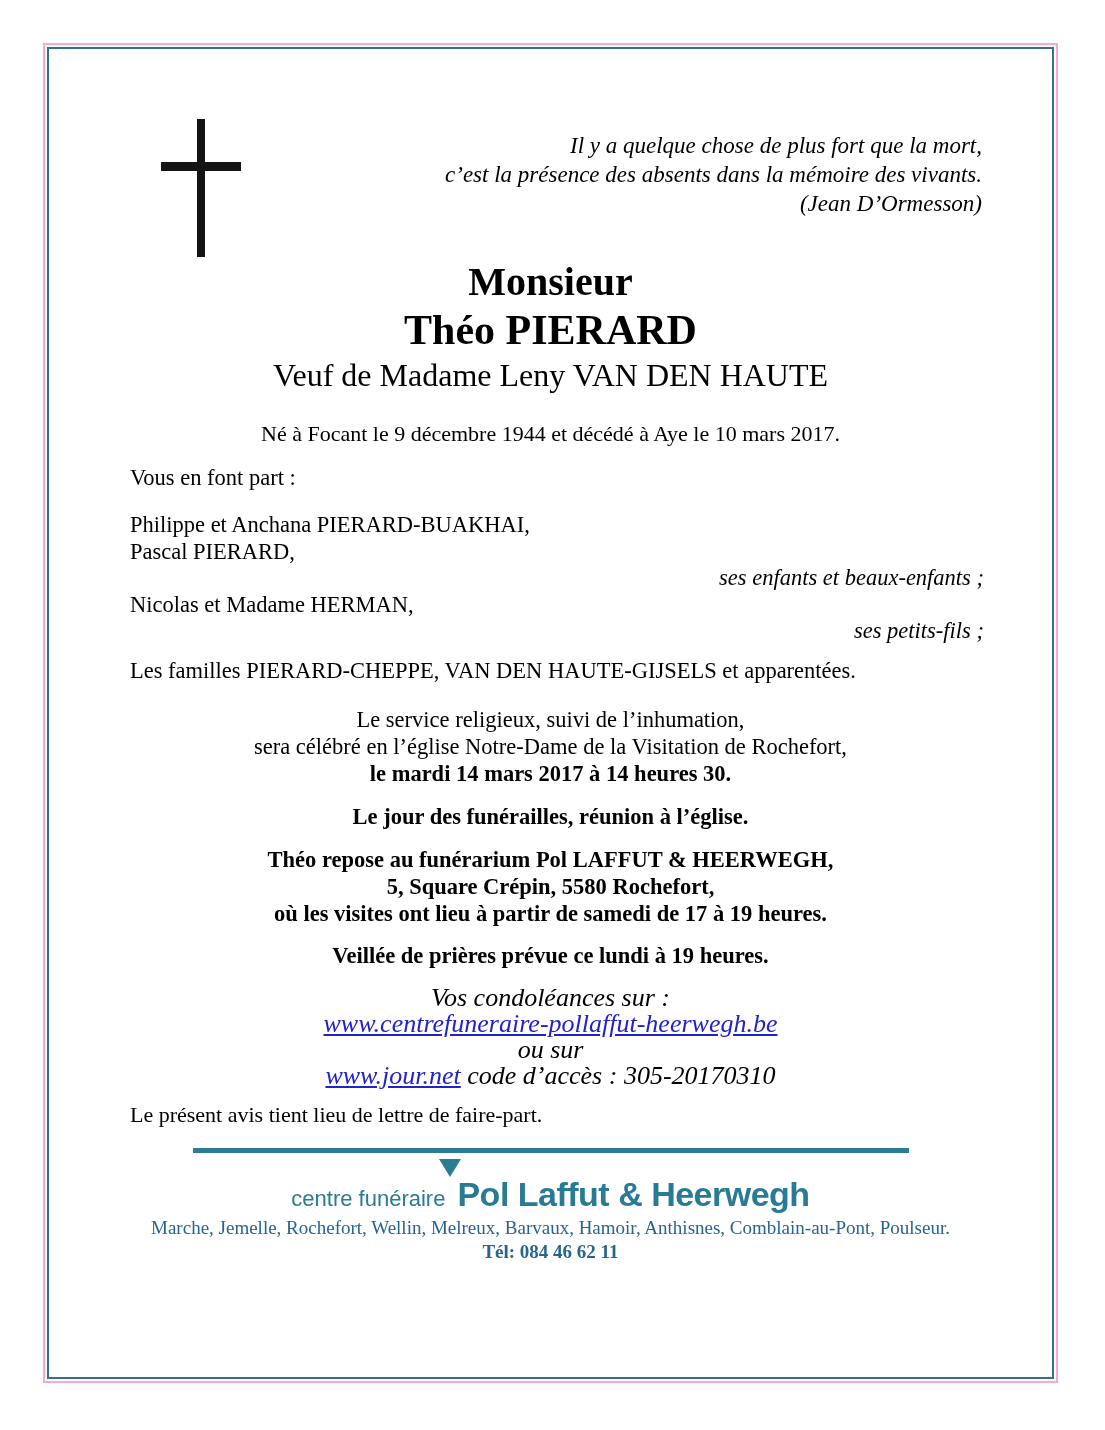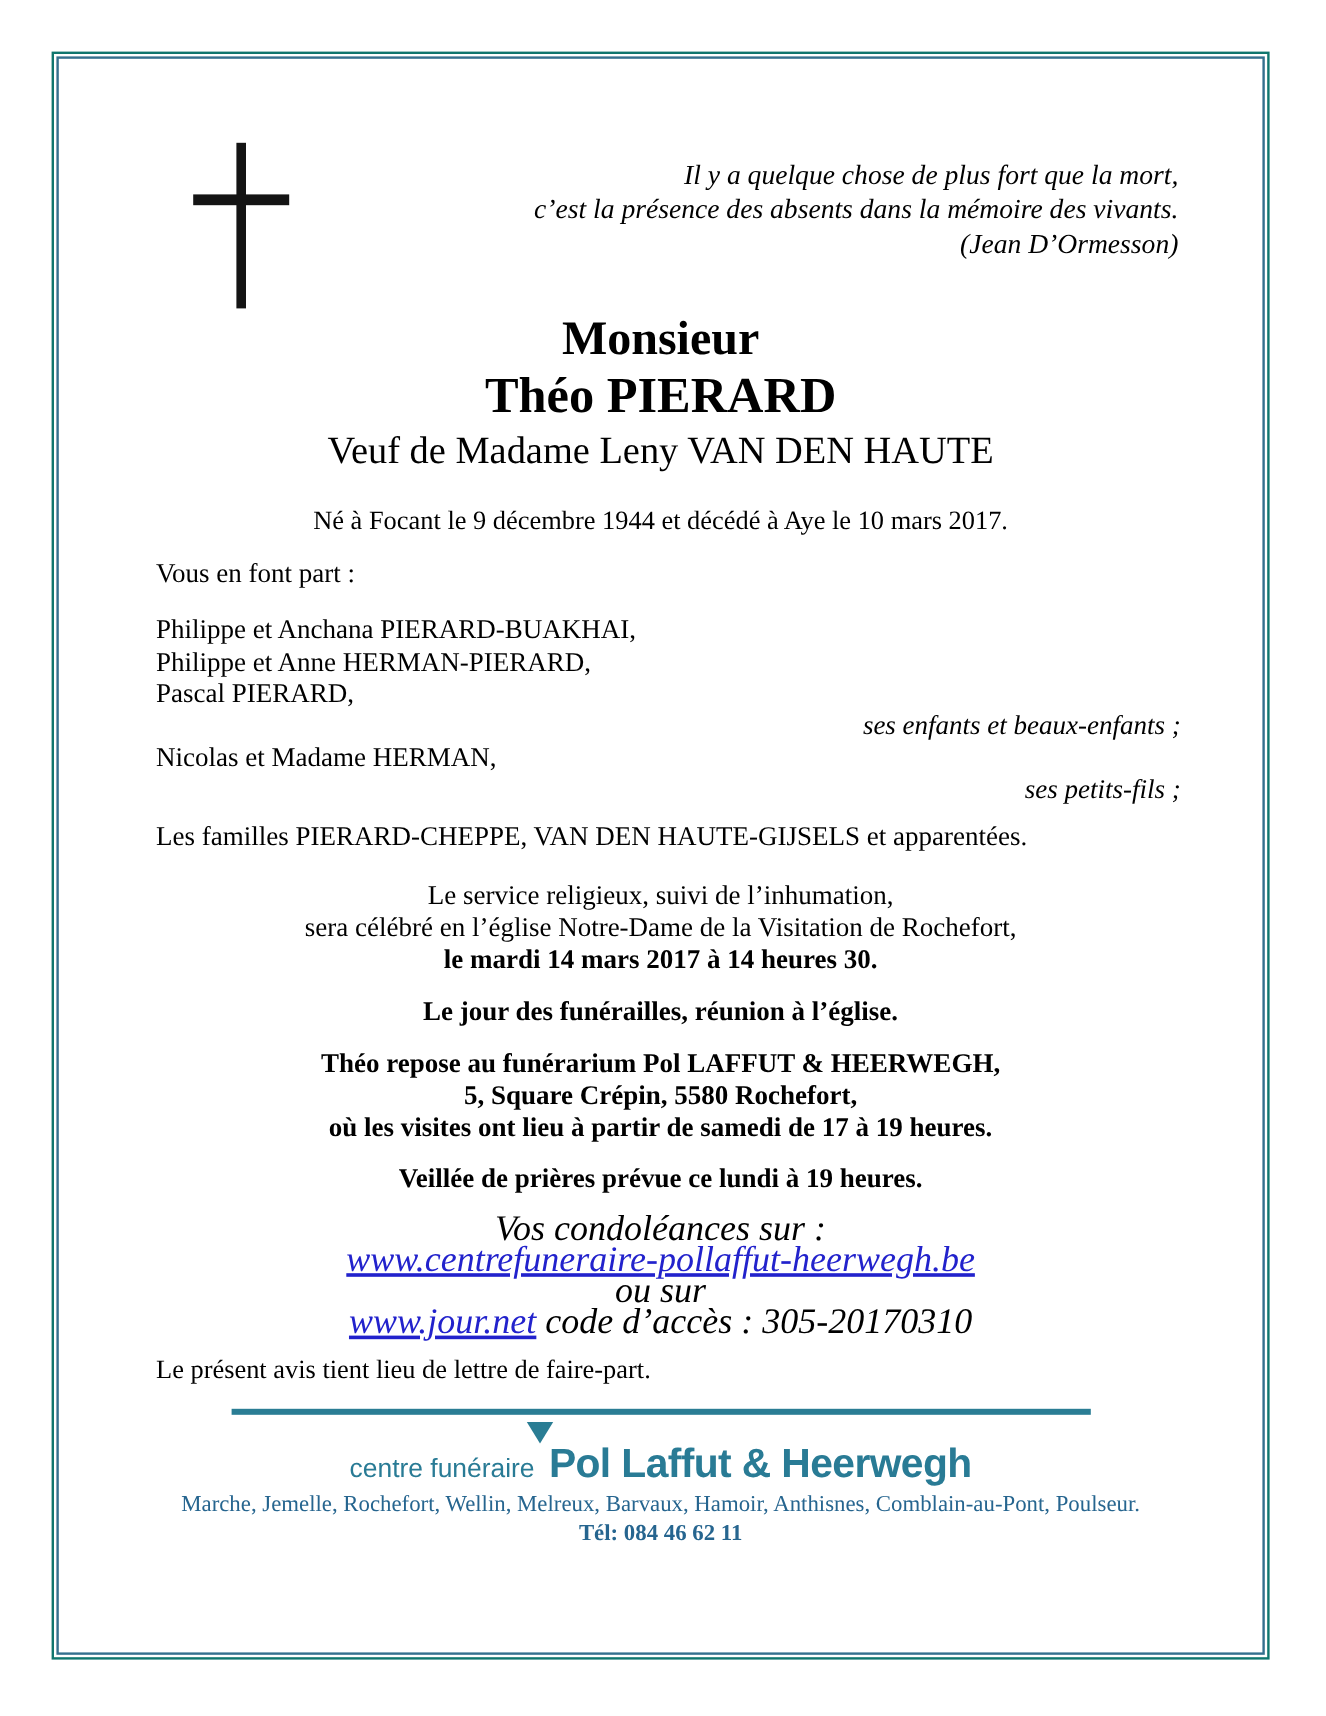--- a/index.html
+++ b/index.html
@@ -3,21 +3,21 @@
 <meta charset="utf-8">
 <style>
   html,body { margin:0; padding:0; }
   body {
     width:1105px; height:1430px; position:relative;
     background:#ffffff; color:#000;
     font-family:"Liberation Serif", "DejaVu Serif", serif;
   }
   .frame {
     position:absolute; left:43px; top:43px; width:1015px; height:1340px;
-    border:2px solid #0f766e; box-sizing:border-box;
+    border:2px solid #f9a8d4; box-sizing:border-box;
   }
   .frame-inner {
     position:absolute; inset:2px; border:2px solid #34708e; box-sizing:border-box;
     overflow:hidden;
   }
   .header { position:relative; height:210px; }
   .cross { position:absolute; left:112px; top:70px; width:80px; height:138px; }
   .cross-v { position:absolute; left:36px; top:0; width:8px; height:138px; background:#141414; }
   .cross-h { position:absolute; left:0; top:43px; width:80px; height:9px; background:#141414; }
   .quote {
@@ -32,21 +32,21 @@
   .names { margin-top:21px; font-size:22.5px; line-height:26.5px; }
   .names .left { padding-left:81px; }
   .caption { text-align:right; padding-right:68px; font-style:italic; }
   .families { margin-top:13px; padding-left:81px; font-size:22.5px; line-height:26px; }
   .centerblock { text-align:center; font-size:22.5px; line-height:27px; }
   .svc { margin-top:22px; }
   .b { font-weight:bold; }
   .funeral-day { margin-top:16px; }
   .repose { margin-top:16px; }
   .vigil { margin-top:15px; }
-  .condolences { margin-top:16px; font-style:italic; font-size:30px; line-height:26px; text-align:center; }
+  .condolences { margin-top:16px; font-style:italic; font-size:26px; line-height:26px; text-align:center; }
   .condolences a { color:#2222cc; text-decoration:underline; }
   .closing { margin-top:13px; padding-left:81px; font-size:22px; line-height:26px; }
   .footer { position:relative; margin-top:20px; text-align:center; }
   .divider { width:716px; height:5px; margin:0 auto; background:#2a7d94; }
   .triangle {
     position:absolute; top:11px; left:50%; margin-left:-112px;
     width:0; height:0;
     border-left:11px solid transparent; border-right:11px solid transparent;
     border-top:18px solid #2a7d94;
   }
@@ -79,21 +79,20 @@
 
     <div class="salutation">Monsieur</div>
     <div class="deceased-name">Théo PIERARD</div>
     <div class="subtitle">Veuf de Madame Leny VAN DEN HAUTE</div>
     <div class="birth-death">Né à Focant le 9 décembre 1944 et décédé à Aye le 10 mars 2017.</div>
 
     <div class="intro">Vous en font part :</div>
 
     <div class="names">
       <div class="left">Philippe et Anchana PIERARD-BUAKHAI,</div>
-      <div class="left">Philippe et Anne HERMAN-PIERARD,</div>
       <div class="left">Pascal PIERARD,</div>
       <div class="caption">ses enfants et beaux-enfants ;</div>
       <div class="left">Nicolas et Madame HERMAN,</div>
       <div class="caption">ses petits-fils ;</div>
     </div>
 
     <div class="families">Les familles PIERARD-CHEPPE, VAN DEN HAUTE-GIJSELS et apparentées.</div>
 
     <div class="centerblock svc">
       <div>Le service religieux, suivi de l’inhumation,</div>

